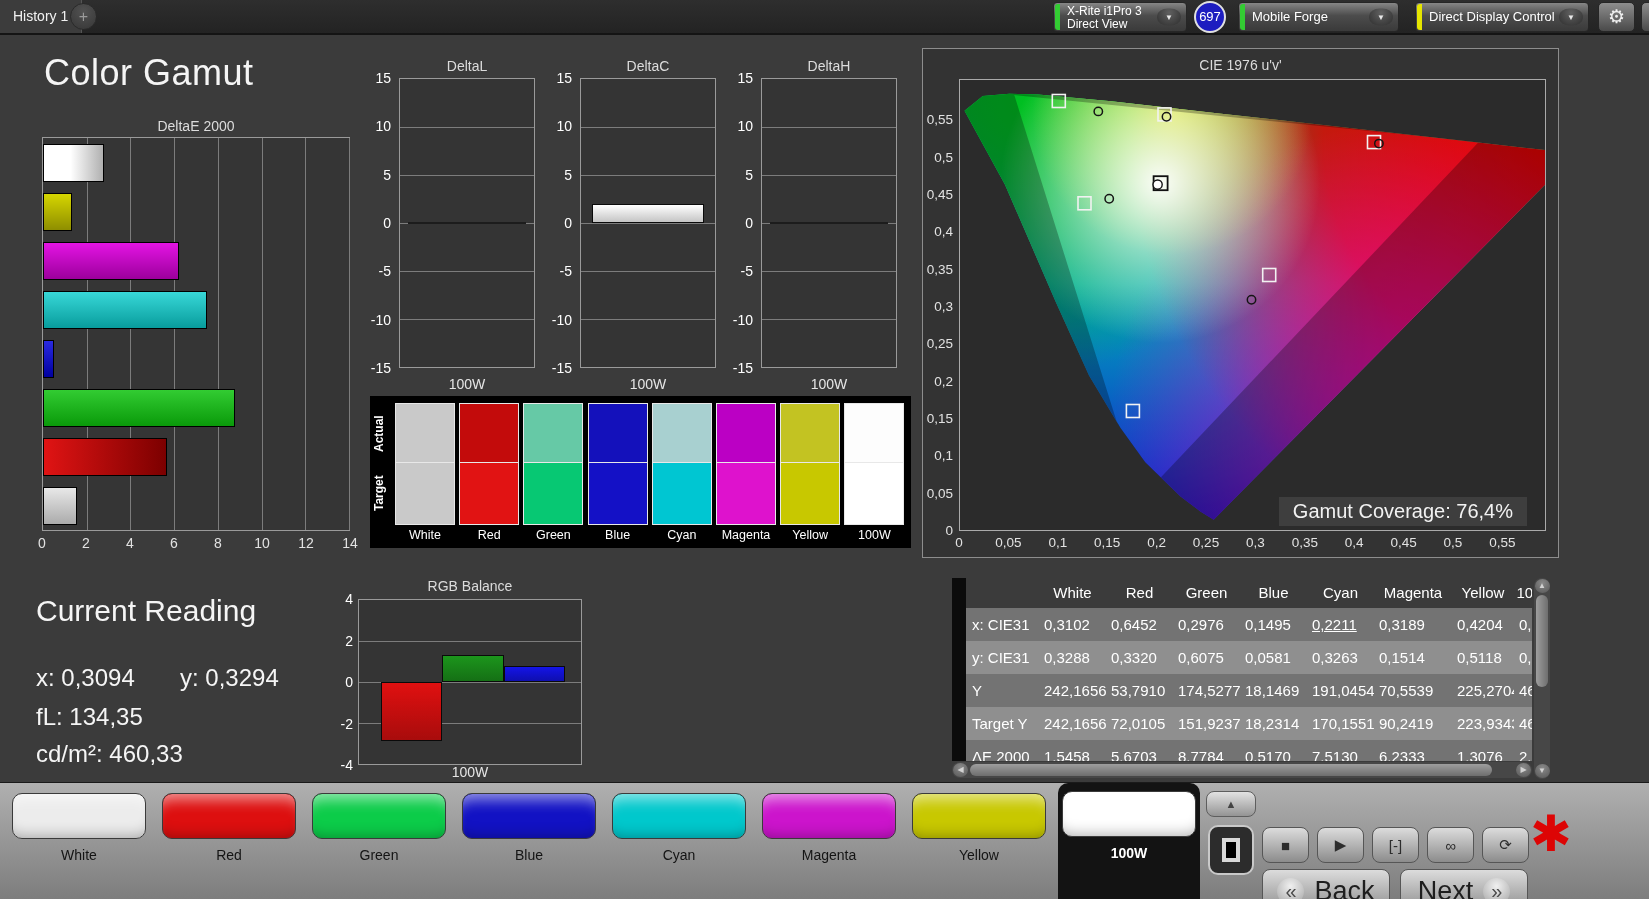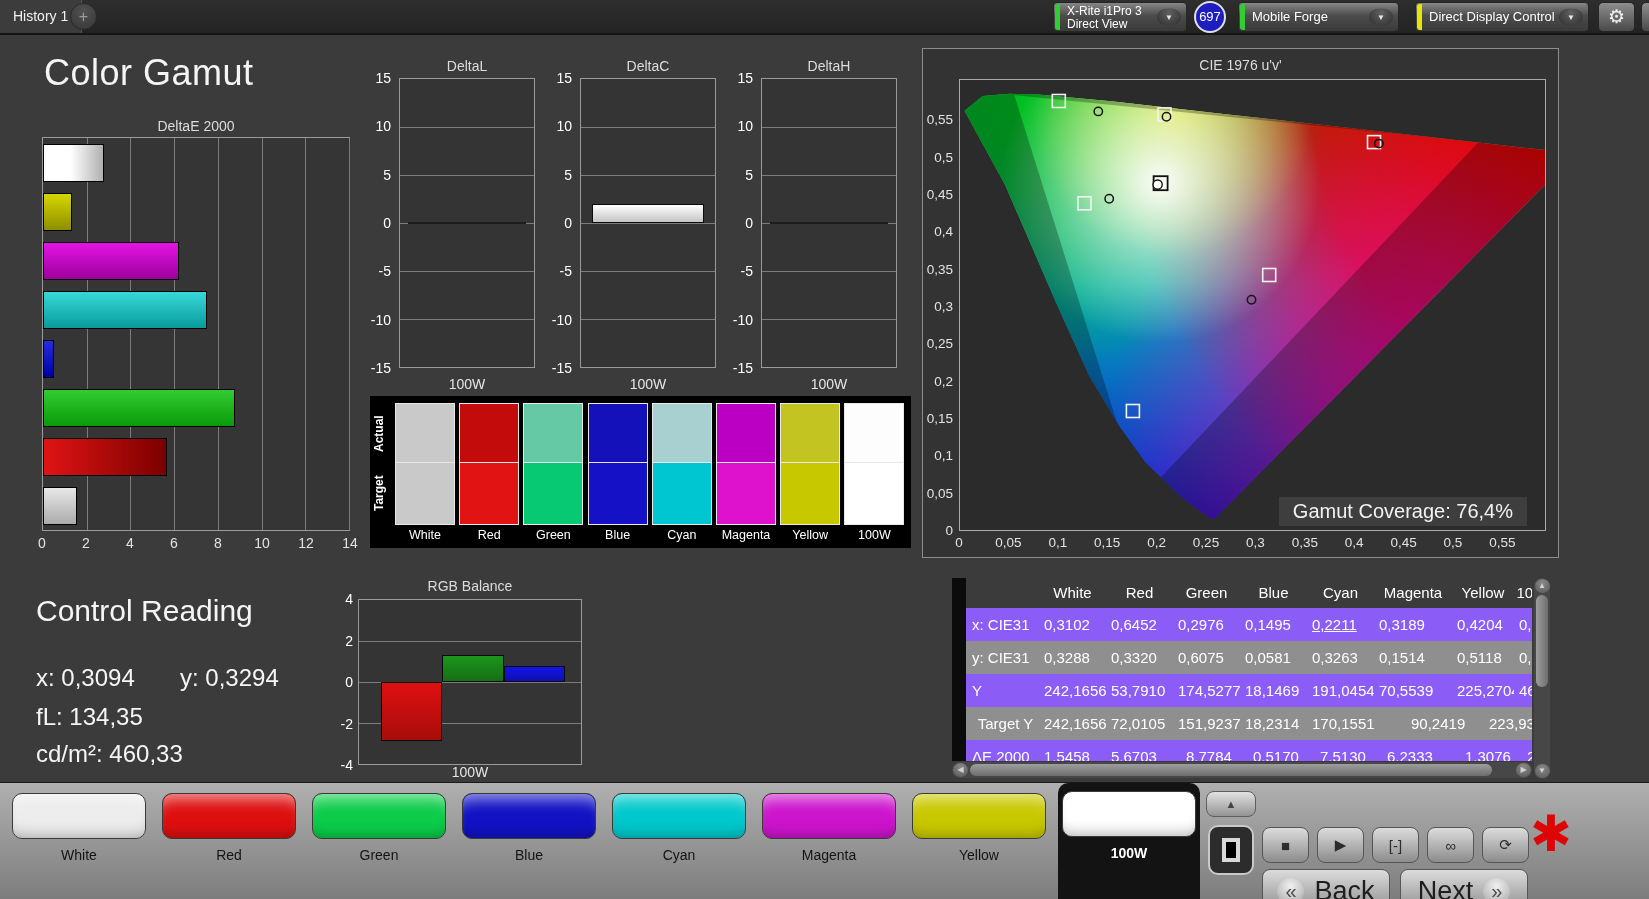--- a/index.html
+++ b/index.html
@@ -86,21 +86,21 @@
   radial-gradient(130% 110% at 110% 70%, rgba(255,105,140,.6), rgba(255,105,140,0) 65%),
   radial-gradient(110% 95% at 0% 105%, rgba(150,185,255,.8), rgba(150,185,255,0) 60%),
   #ffffff}
 .c31-circle{position:absolute;width:10px;height:10px;border-radius:50%;border:1.5px solid #333;background:rgba(235,235,235,.8);transform:translate(-50%,-50%)}
 .c31-square{position:absolute;width:16px;height:16px;border:2px solid #222;transform:translate(-50%,-50%)}
 
 #rtable{position:absolute;left:952px;top:578px;width:580px;height:183px;overflow:hidden;font-size:15px}
 #rtable::before{content:'';position:absolute;left:0;top:0;width:14px;height:100%;background:#0b0b0b;z-index:2}
 .trow{display:flex;height:33px;line-height:33px;padding-left:15px;color:#fff;white-space:nowrap}
 .thead{height:30px;line-height:30px}
-.dark{background:#8b5cf6}
+.dark{background:#737373}
 .light{background:#8f8f8f}
 .tcell{flex:none;overflow:hidden;padding-left:5px}
 .thead .tcell{text-align:center;padding-left:0}
 
 #hscroll{position:absolute;left:952px;top:762px;width:580px;height:16px;background:#474747;border-radius:8px;display:flex;align-items:center;padding:0 1px}
 .sbtn{flex:none;width:15px;height:14px;border-radius:50%;background:radial-gradient(circle at 50% 30%,#8a8a8a,#565656);color:#d2d2d2;font-size:8px;text-align:center;line-height:14px}
 .strack{flex:1;height:14px;padding:1px 2px}
 .sthumb{width:96%;height:12px;background:linear-gradient(#9e9e9e,#6e6e6e);border-radius:6px}
 #vscroll{position:absolute;left:1534px;top:578px;width:16px;height:201px;background:#474747;border-radius:8px;display:flex;flex-direction:column;align-items:center;padding:1px 0}
 .vtrack{flex:1;width:14px;padding:2px 1px}
@@ -396,21 +396,21 @@
         <div class="xtick" style="left: 247px; font-size: 13.5px;">0,25</div>
         <div class="xtick" style="left: 296.4px; font-size: 13.5px;">0,3</div>
         <div class="xtick" style="left: 345.8px; font-size: 13.5px;">0,35</div>
         <div class="xtick" style="left: 395.2px; font-size: 13.5px;">0,4</div>
         <div class="xtick" style="left: 444.6px; font-size: 13.5px;">0,45</div>
         <div class="xtick" style="left: 494px; font-size: 13.5px;">0,5</div>
         <div class="xtick" style="left: 543.4px; font-size: 13.5px;">0,55</div>
       </div>
   </div>
 
-  <div id="reading-title">Control Reading</div>
+  <div id="reading-title">Current Reading</div>
   <div class="read-line" style="left:36px;top:664px">
     <span>x:</span>
     <span>0,3094</span>
   </div>
   <div class="read-line" style="left:180px;top:664px">
     <span>y:</span>
     <span>0,3294</span>
   </div>
   <div class="read-line" style="left:36px;top:703px">
     <span>fL:</span>
@@ -481,35 +481,35 @@
         <div class="tcell" style="width: 67px;">242,1656</div>
         <div class="tcell" style="width: 67px;">53,7910</div>
         <div class="tcell" style="width: 67px;">174,5277</div>
         <div class="tcell" style="width: 67px;">18,1469</div>
         <div class="tcell" style="width: 67px;">191,0454</div>
         <div class="tcell" style="width: 78px;">70,5539</div>
         <div class="tcell" style="width: 62px;">225,2704</div>
         <div class="tcell" style="width: 44px;">460,33</div>
       </div>
       <div class="trow light">
-        <div class="tcell" style="width: 72px; text-align: center;">Target Y</div>
+        <div class="tcell" style="width: 72px;">Target Y</div>
         <div class="tcell" style="width: 67px;">242,1656</div>
         <div class="tcell" style="width: 67px;">72,0105</div>
         <div class="tcell" style="width: 67px;">151,9237</div>
         <div class="tcell" style="width: 67px;">18,2314</div>
         <div class="tcell" style="width: 67px;">170,1551</div>
-        <div class="tcell" style="width: 78px; margin-left: 32px;">90,2419</div>
+        <div class="tcell" style="width: 78px;">90,2419</div>
         <div class="tcell" style="width: 62px;">223,9343</div>
         <div class="tcell" style="width: 44px;">460,33</div>
       </div>
       <div class="trow dark">
         <div class="tcell" style="width: 72px;">ΔE 2000</div>
         <div class="tcell" style="width: 67px;">1,5458</div>
         <div class="tcell" style="width: 67px;">5,6703</div>
-        <div class="tcell" style="width: 67px; margin-left: 8px;">8,7784</div>
+        <div class="tcell" style="width: 67px;">8,7784</div>
         <div class="tcell" style="width: 67px;">0,5170</div>
         <div class="tcell" style="width: 67px;">7,5130</div>
         <div class="tcell" style="width: 78px;">6,2333</div>
         <div class="tcell" style="width: 62px;">1,3076</div>
         <div class="tcell" style="width: 44px;">2,8</div>
       </div>
     </div>
   <div id="hscroll">
     <div class="sbtn">◀</div>
     <div class="strack">

